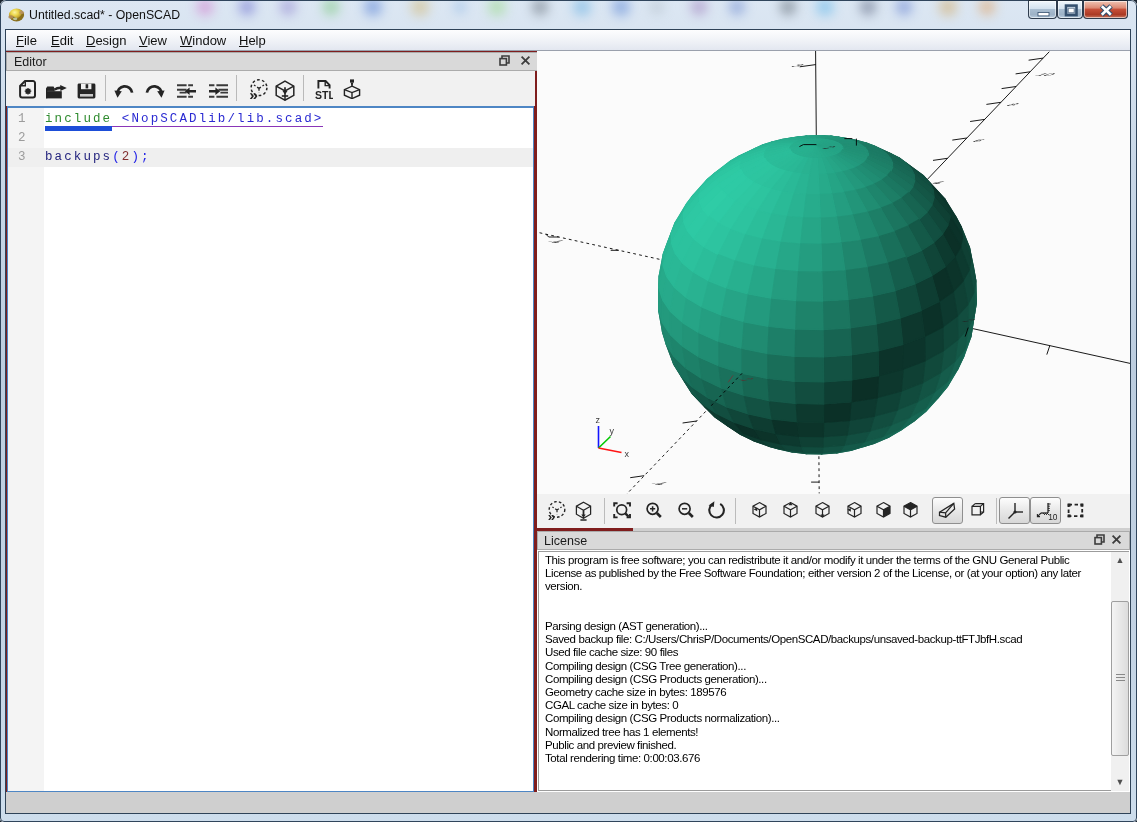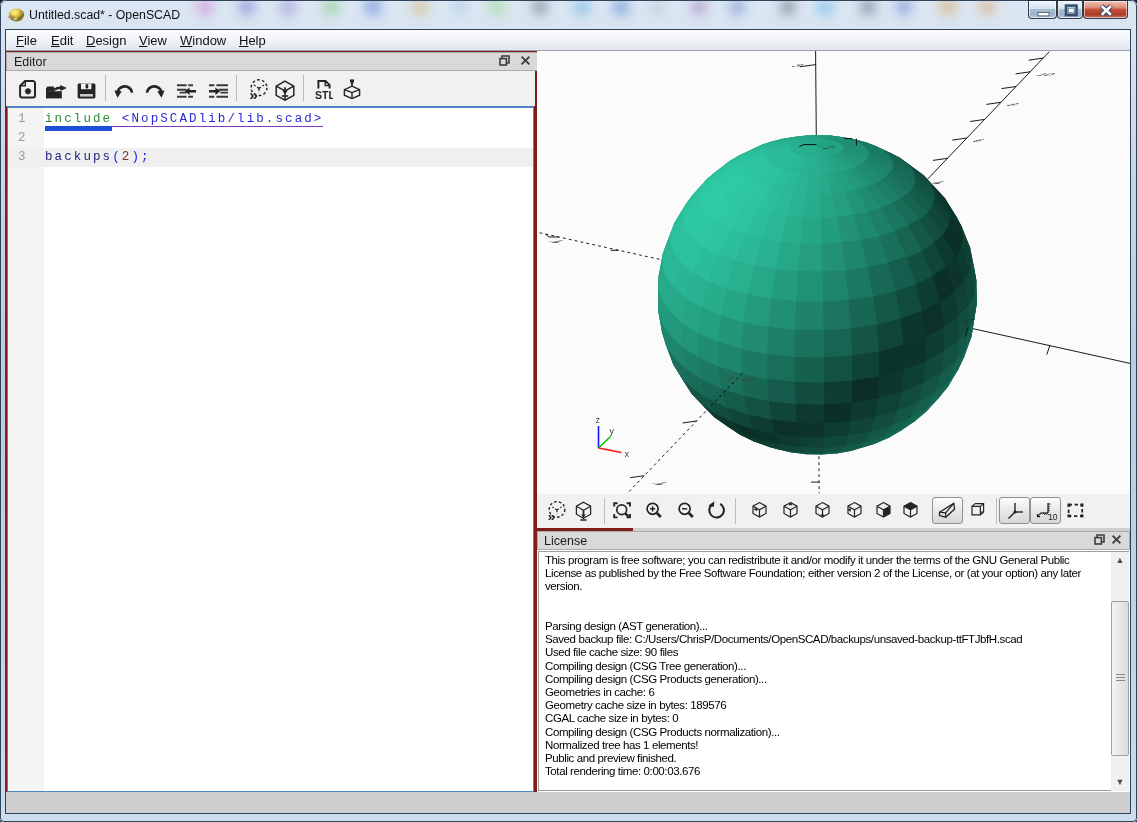--- a/index.html
+++ b/index.html
@@ -796,21 +796,20 @@
         <div class="cline">This program is free software; you can redistribute it and/or modify it under the terms of the GNU General Public</div>
         <div class="cline">License as published by the Free Software Foundation; either version 2 of the License, or (at your option) any later</div>
         <div class="cline">version.</div>
         <div class="cline">&nbsp;</div>
         <div class="cline">&nbsp;</div>
         <div class="cline">Parsing design (AST generation)...</div>
         <div class="cline">Saved backup file: C:/Users/ChrisP/Documents/OpenSCAD/backups/unsaved-backup-ttFTJbfH.scad</div>
         <div class="cline">Used file cache size: 90 files</div>
         <div class="cline">Compiling design (CSG Tree generation)...</div>
         <div class="cline">Compiling design (CSG Products generation)...</div>
-        <div class="cline">Geometries in cache: 6</div>
         <div class="cline">Geometry cache size in bytes: 189576</div>
         <div class="cline">CGAL cache size in bytes: 0</div>
         <div class="cline">Compiling design (CSG Products normalization)...</div>
         <div class="cline">Normalized tree has 1 elements!</div>
         <div class="cline">Public and preview finished.</div>
         <div class="cline">Total rendering time: 0:00:03.676</div>
       </div>
   <div id="cscroll">
         <div class="arr" style="top:0;">▲</div>
         <div id="cthumb">

